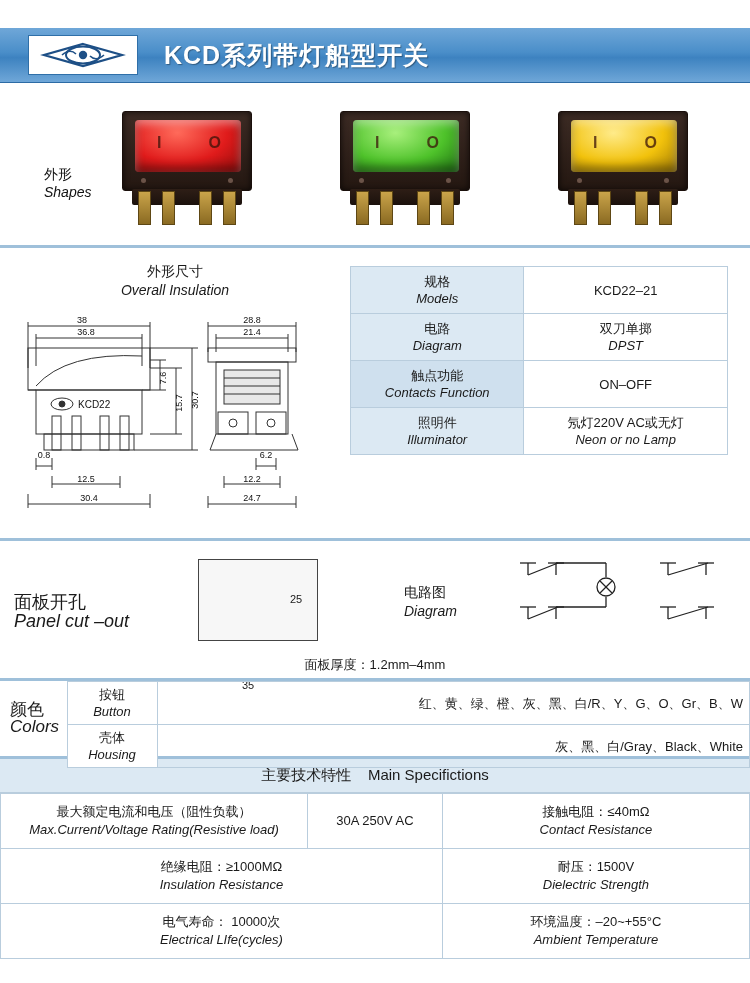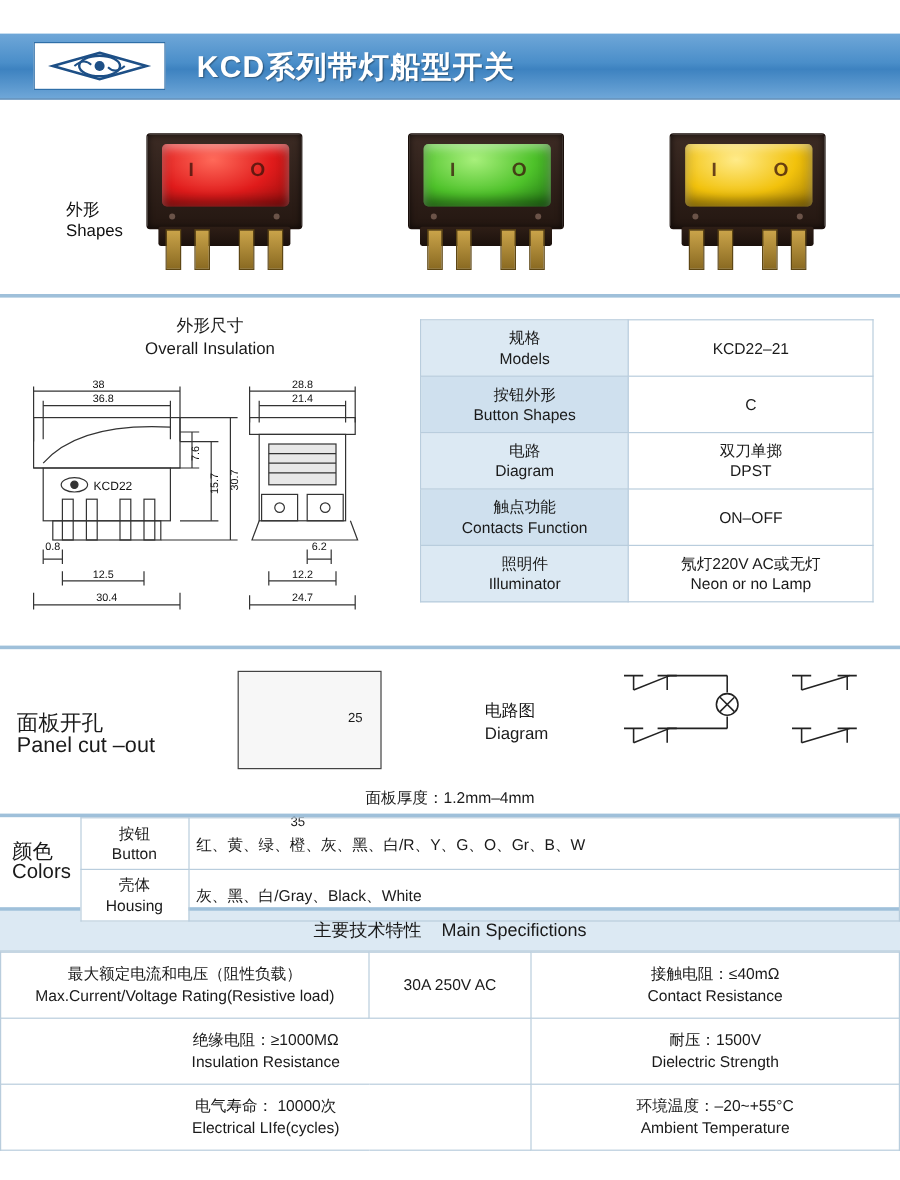--- a/index.html
+++ b/index.html
@@ -41,21 +41,21 @@
     font-style:normal; letter-spacing:.4px;
     text-shadow:1px 1px 1px rgba(0,0,0,.25);
   }
 
   
   .shapes {
     height:165px; position:relative; padding-top:20px;
     border-bottom:3px solid #9fc0da;
   }
   .shapes-label {
-    position:absolute; left:55px; top:82px;
+    position:absolute; left:44px; top:82px;
     font-size:14px; line-height:18px; color:#111;
   }
   .shapes-label .en { font-size:14px; }
   .switch-row {
     display:flex; justify-content:center; gap:88px;
     margin-left:60px; padding-top:8px;
   }
   .switch { position:relative; width:130px; height:120px; }
   .sw-body {
     position:absolute; left:0; top:0; width:130px; height:80px;
@@ -136,37 +136,37 @@
     position:absolute; left:0; right:0; bottom:4px;
     text-align:center; font-size:13px;
   }
 
   
   .sec-colors { height:78px; display:flex; align-items:stretch; }
   .colors-label { width:72px; padding:20px 0 0 10px; font-size:17px; line-height:17px; }
   table.colors { border-collapse:collapse; width:100%; }
   table.colors td { border:1px solid #b9cddd; padding:4px 6px; font-size:13px; line-height:17px; }
   table.colors td.k { width:90px; text-align:center; background:#ffffff; }
-  table.colors td.v { text-align:left; }
+  table.colors td.v { text-align:right; }
 
   
   .specs-head {
     background:#dce9f3; text-align:center; padding:7px 0; font-size:15px;
     border-bottom:1px solid #b9cddd;
   }
   table.main { width:100%; border-collapse:collapse; }
   table.main td {
     border:1px solid #b9cddd; font-size:13px; line-height:18px;
     padding:8px 6px; text-align:center; height:55px;
   }
   td.lab { width:41%; }
   td.val { width:18%; }
   td.lab2 { width:41%; }
   .cn { display:block; }
-  .en { display:block; }
+  .en { display:block;font-style:italic; }
 </style>
 </head>
 <body>
 
 <div class="header">
   <div class="logo-box">
     <div class="logo-mark">
       <svg width="86" height="26" viewBox="0 0 86 26">
         <polygon points="43,2 82,13 43,24 4,13" fill="none" stroke="#1d4f86" stroke-width="2.2"></polygon>
         <ellipse cx="43" cy="13" rx="17" ry="8.5" fill="none" stroke="#1d4f86" stroke-width="2"></ellipse>
@@ -348,29 +348,20 @@
       <tbody>
           <tr>
         <td class="k">
           <span class="cn">规格</span>
           <span class="en">Models</span>
         </td>
         <td class="v">
           <span class="cn">KCD22–21</span>
         </td>
       </tr>
-      <tr class="alt">
-        <td class="k">
-          <span class="cn">按钮外形</span>
-          <span class="en">Button Shapes</span>
-        </td>
-        <td class="v">
-          <span class="cn">C</span>
-        </td>
-      </tr>
       <tr>
         <td class="k">
           <span class="cn">电路</span>
           <span class="en">Diagram</span>
         </td>
         <td class="v">
           <span class="cn">双刀单掷</span>
           <span class="en">DPST</span>
         </td>
       </tr>

